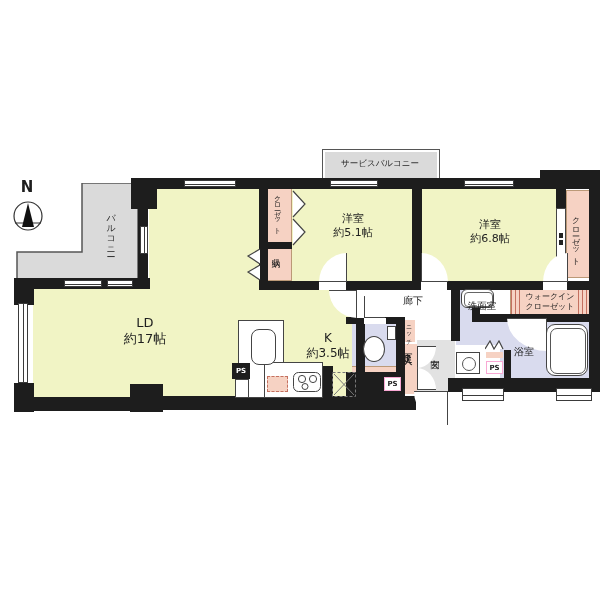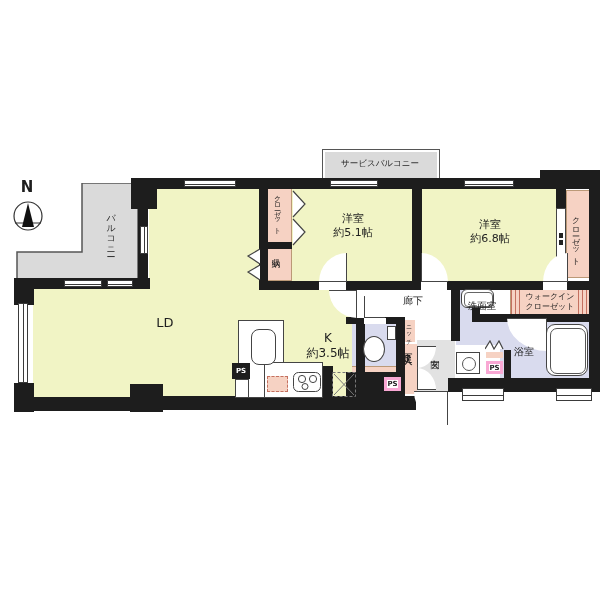--- a/index.html
+++ b/index.html
@@ -16,21 +16,21 @@
   .vert{writing-mode:vertical-rl;text-orientation:upright;letter-spacing:1px;line-height:1;}
   .win{position:absolute;background:#fff;border:1px solid #3a3a3a;box-sizing:border-box;}
   .win.h::after{content:"";position:absolute;left:0;right:0;top:50%;border-top:1px solid #3a3a3a;}
   .win.v::after{content:"";position:absolute;top:0;bottom:0;left:50%;border-left:1px solid #3a3a3a;}
   .door{position:absolute;background:#fff;border:0 solid #444;box-sizing:border-box;}
   .d-tl{border-top-width:1.5px;border-left-width:1.5px;border-bottom-right-radius:100% 100%;}
   .d-tr{border-top-width:1.5px;border-right-width:1.5px;border-bottom-left-radius:100% 100%;}
   .d-bl{border-bottom-width:1.5px;border-left-width:1.5px;border-top-right-radius:100% 100%;}
   .d-br{border-bottom-width:1.5px;border-right-width:1.5px;border-top-left-radius:100% 100%;}
   .fix{position:absolute;background:#fff;border:1px solid #444;box-sizing:border-box;}
-  .psbox{position:absolute;background:#fff;border:3px solid #f9a8d4;box-sizing:border-box;
+  .psbox{position:absolute;background:#fff;border:1px solid #f9a8d4;box-sizing:border-box;
          font-size:7px;display:flex;align-items:center;justify-content:center;font-weight:bold;}
   .hatch{position:absolute;background:repeating-linear-gradient(90deg,#c4705f 0 1px,transparent 1px 4px);}
 </style>
 </head>
 <body>
 
 <div class="plan">
 
   <div class="abs gray" style="left:322px;top:149px;width:116px;height:31px;border:1px solid #555;box-shadow:inset 0 0 0 2px #fff;"></div>
   <div class="lbl" style="left:326px;top:158px;width:108px;font-size:8.5px;">サービスバルコニー</div>
@@ -159,22 +159,23 @@
     <polyline points="1,29 13,42 1,55" fill="#fff" stroke="#444" stroke-width="1.2"></polyline>
   </svg>
   <svg class="abs" style="left:246px;top:248px;" width="15" height="33" viewBox="0 0 15 33">
     <polyline points="14,1 2,8 14,16" fill="#fff" stroke="#444" stroke-width="1.2"></polyline>
     <polyline points="14,17 2,24 14,32" fill="#fff" stroke="#444" stroke-width="1.2"></polyline>
   </svg>
   <svg class="abs" style="left:485px;top:340px;" width="19" height="10" viewBox="0 0 19 10">
     <polyline points="0,9 5,1 9,9 14,1 18,9" fill="#fff" stroke="#444" stroke-width="1.2"></polyline>
   </svg>
 
-  <div class="lbl" style="left:120px;top:315px;width:90px;font-size:13px;">
+  <div class="lbl" style="left:100px;top:315px;width:90px;font-size:13px;">
     <div>LD</div>
+    <div>約17帖</div>
   </div>
   <div class="lbl" style="left:297px;top:331px;width:62px;font-size:12px;">
     <div>K</div>
     <div>約3.5帖</div>
   </div>
   <div class="lbl" style="left:315px;top:212px;width:76px;font-size:11px;">
     <div>洋室</div>
     <div>約5.1帖</div>
   </div>
   <div class="lbl" style="left:450px;top:218px;width:80px;font-size:11px;">

